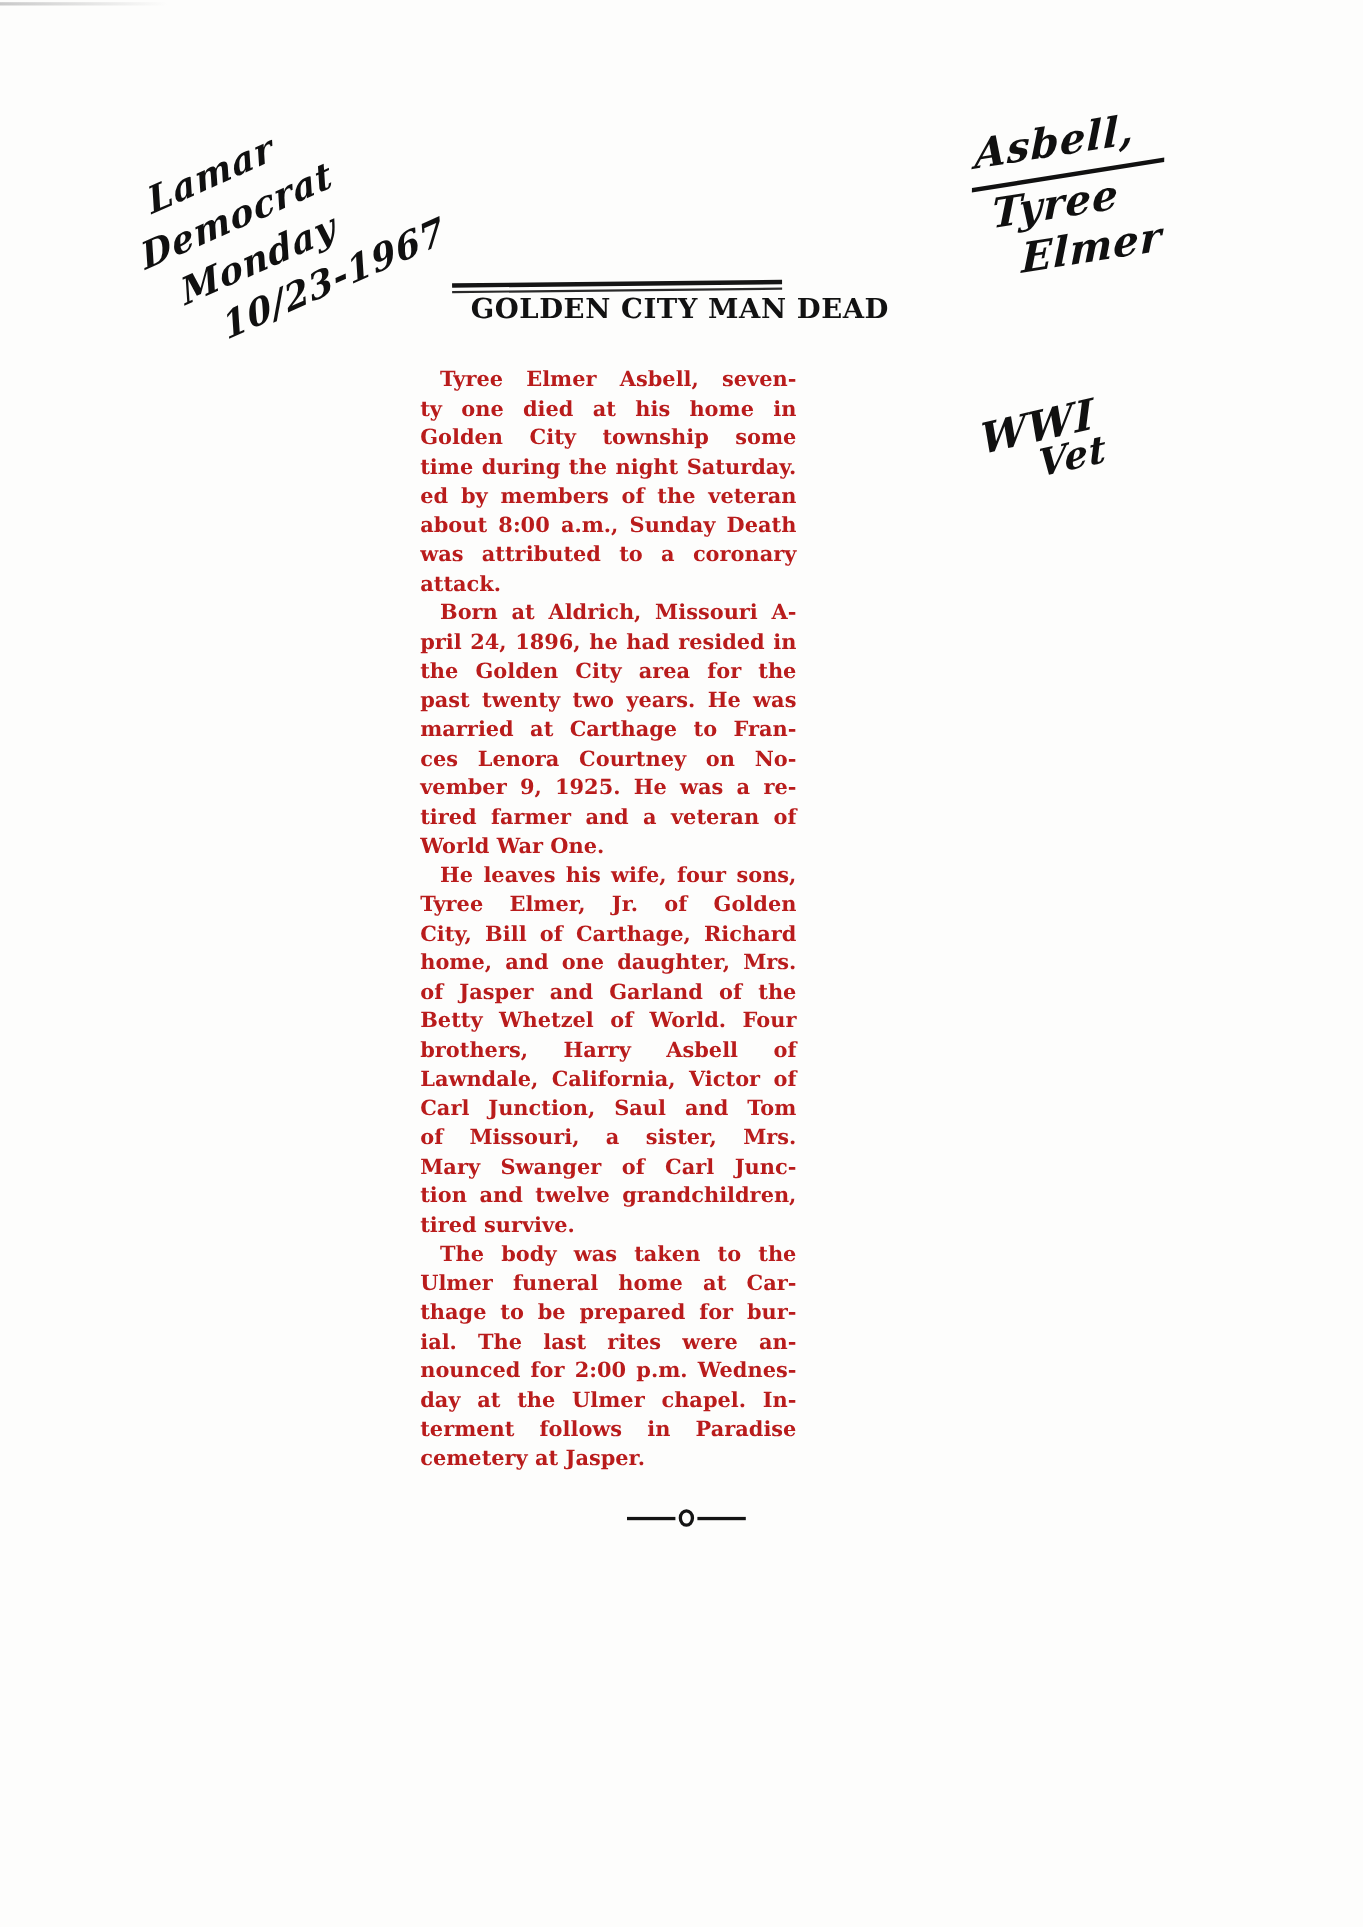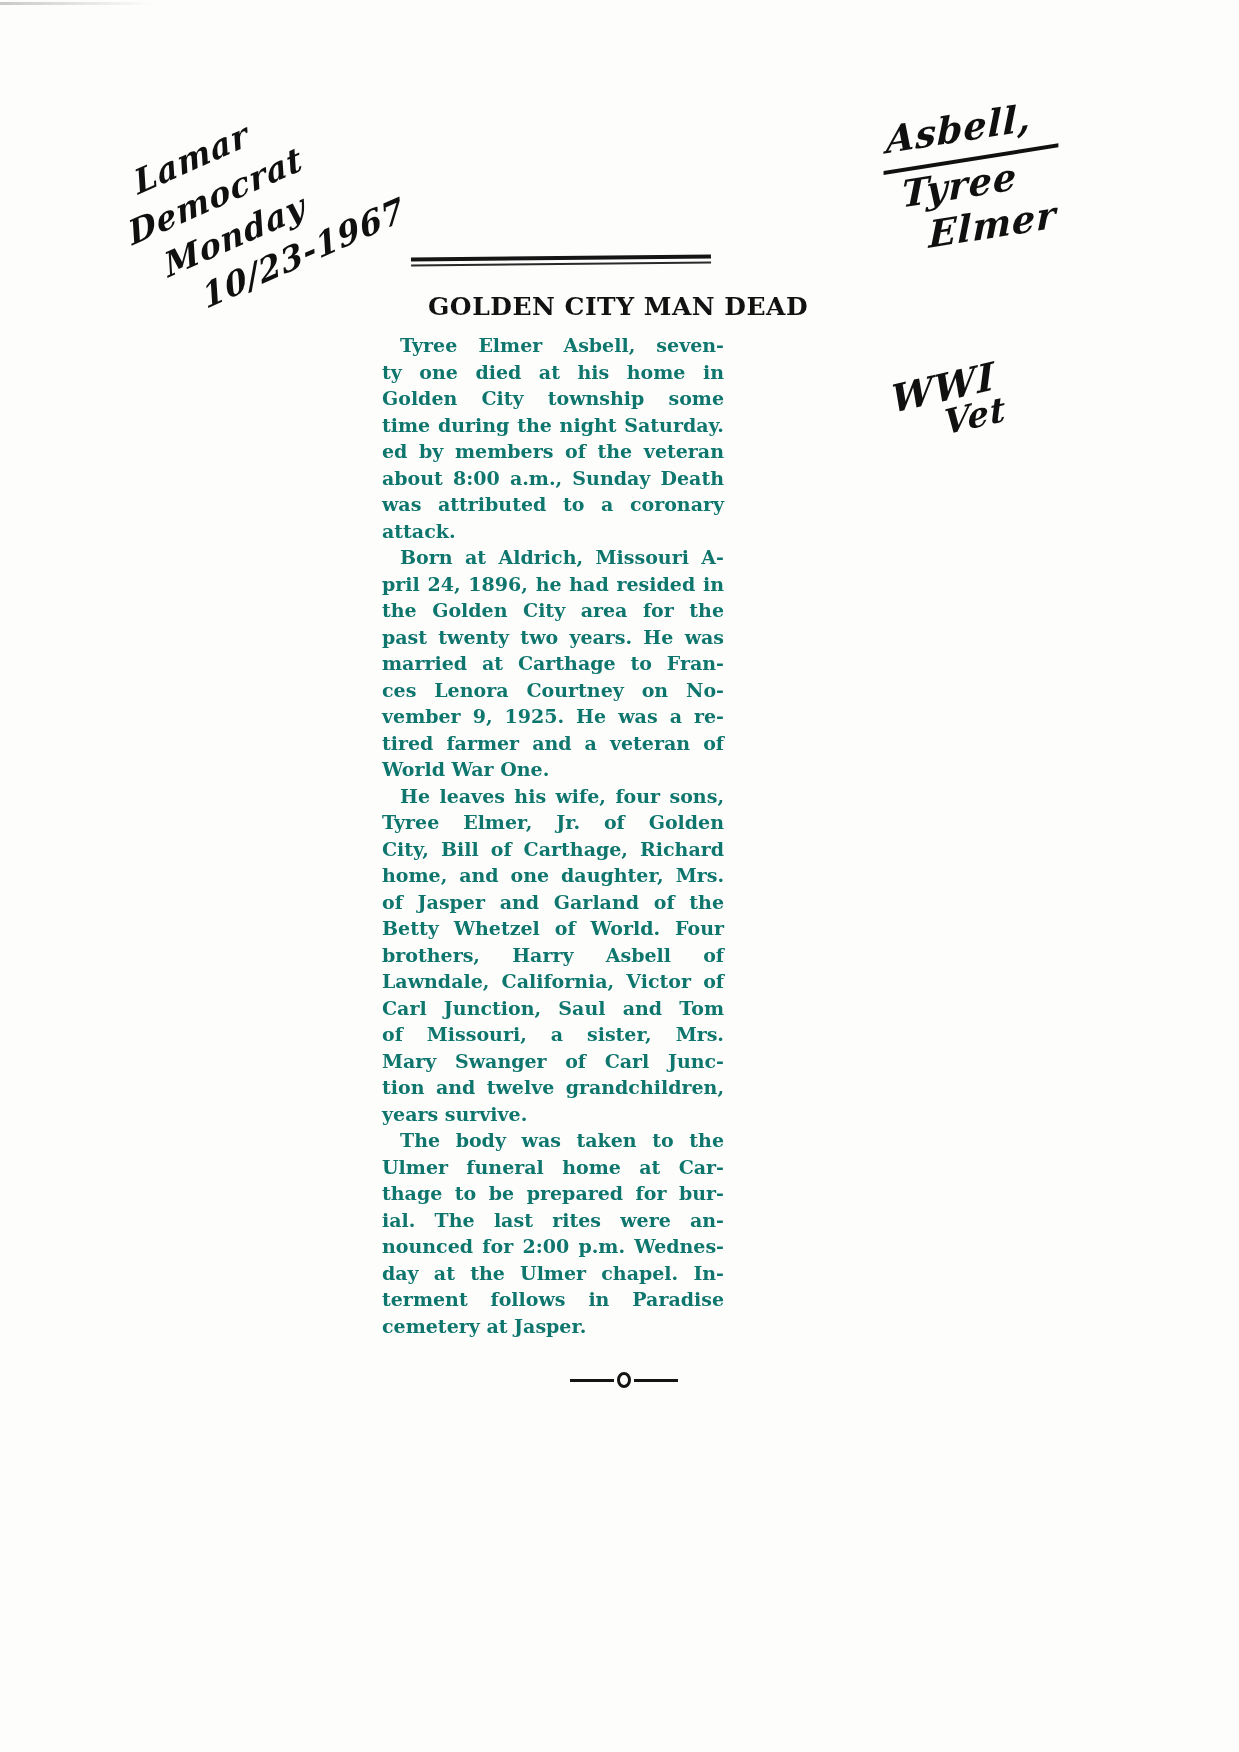--- a/index.html
+++ b/index.html
@@ -50,31 +50,31 @@
   
   .clipping {
     position: absolute; left: 378px; top: 230px; width: 348px;
     color: #181818;
   }
   .head-rules { position: absolute; left: 33px; top: 26px; width: 300px; transform: rotate(-0.6deg); }
   .rule-thick { height: 4px; background: #151515; }
   .rule-thin  { height: 1.5px; background: #2a2a2a; margin-top: 3px; }
 
   .headline {
-    position: absolute; left: 50px; top: 62px; width: 298px;
+    position: absolute; left: 50px; top: 36px; width: 298px;
     font-size: 25px; font-weight: 700; letter-spacing: 0.5px;
     white-space: nowrap; color: #121212;
   }
 
   .article-body { position: absolute; left: 4px; top: 102px; width: 342px; }
   .para { margin: 0; }
   .article-line {
     font-size: 19px; font-weight: 700; line-height: 26.5px;
     text-align: justify; text-align-last: justify;
-    color: #0f766e;
+    color: #b91c1c;
   }
   .article-line.first { text-indent: 18px; }
   .article-line.last  { text-align-last: left; }
 
   .end-rule {
     position: absolute; left: 192px; top: 1142px;
     display: flex; align-items: center; width: 108px;
   }
   .end-rule .seg { height: 3px; background: #141414; flex: 1; }
   .end-rule .ring {
@@ -139,21 +139,21 @@
         <div class="article-line">City, Bill of Carthage, Richard</div>
         <div class="article-line">home, and one daughter, Mrs.</div>
         <div class="article-line">of Jasper and Garland of the</div>
         <div class="article-line">Betty Whetzel of World. Four</div>
         <div class="article-line">brothers, Harry Asbell of</div>
         <div class="article-line">Lawndale, California, Victor of</div>
         <div class="article-line">Carl Junction, Saul and Tom</div>
         <div class="article-line">of Missouri, a sister, Mrs.</div>
         <div class="article-line">Mary Swanger of Carl Junc-</div>
         <div class="article-line">tion and twelve grandchildren,</div>
-        <div class="article-line last">years survive.</div>
+        <div class="article-line last">tired survive.</div>
       </div>
       <div class="para">
         <div class="article-line first">The body was taken to the</div>
         <div class="article-line">Ulmer funeral home at Car-</div>
         <div class="article-line">thage to be prepared for bur-</div>
         <div class="article-line">ial. The last rites were an-</div>
         <div class="article-line">nounced for 2:00 p.m. Wednes-</div>
         <div class="article-line">day at the Ulmer chapel. In-</div>
         <div class="article-line">terment follows in Paradise</div>
         <div class="article-line last">cemetery at Jasper.</div>

